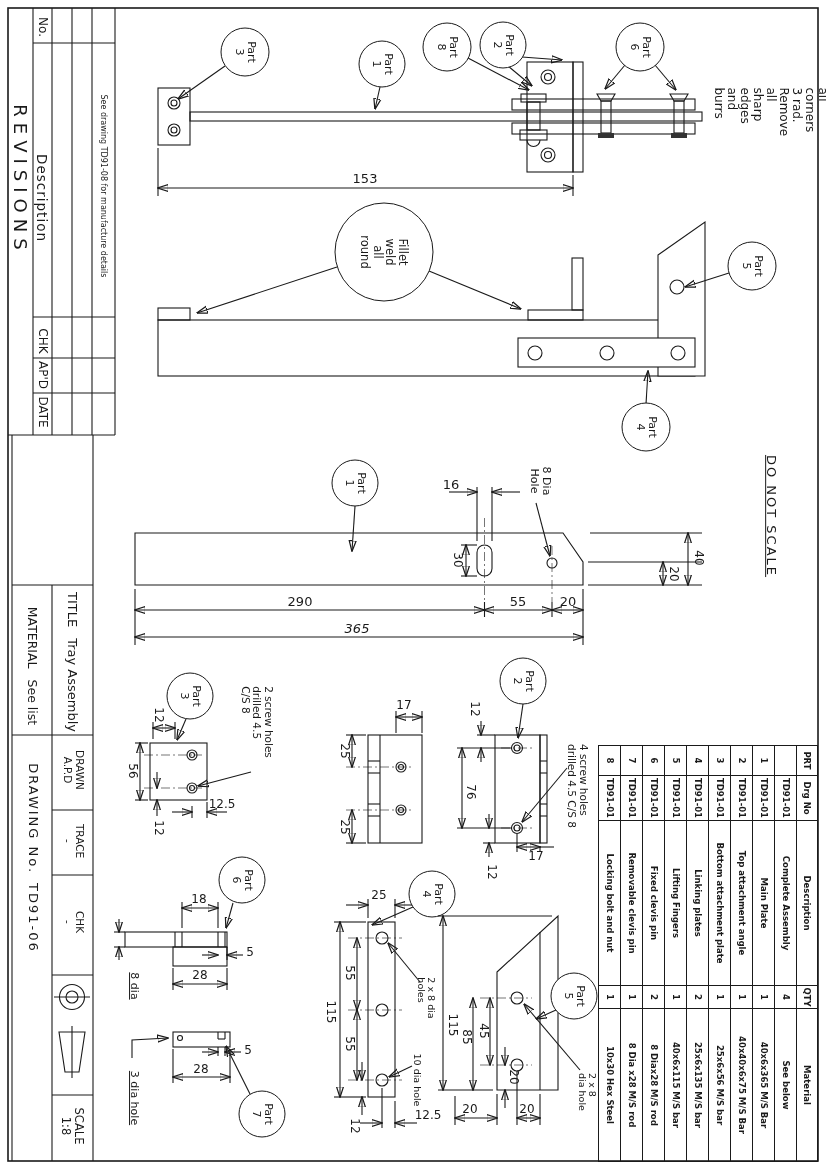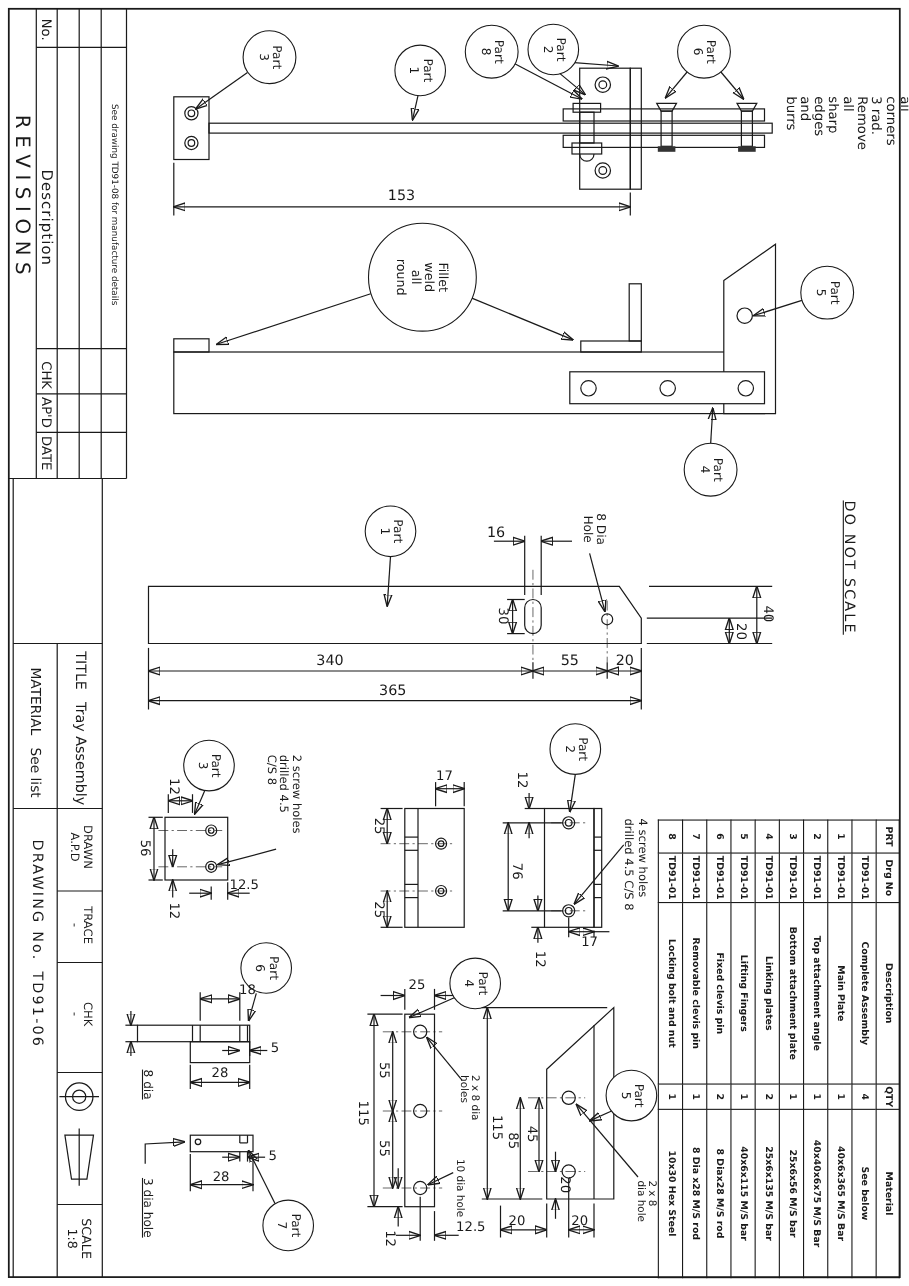--- a/index.html
+++ b/index.html
@@ -428,28 +428,28 @@
 <div class="lb rot u" style="left:134px;top:986px;font-size:11px;">8 dia</div>
 <div class="lb rot u" style="left:134px;top:1098px;font-size:11px;">3 dia hole</div>
 <div class="lb rot tal" style="left:426px;top:998px;font-size:9.5px;">2 x 8 dia
 holes</div>
 <div class="lb rot" style="left:417px;top:1080px;font-size:9.5px;">10 dia hole</div>
 <div class="lb rot tal" style="left:587px;top:1092px;font-size:9.5px;">2 x 8
 dia hole</div>
 
 <div class="lb" style="left:365px;top:179px;font-size:13px;">153</div>
 <div class="lb" style="left:451px;top:485px;font-size:13px;">16</div>
-<div class="lb" style="left:300px;top:602px;font-size:13px;">340</div>
+<div class="lb" style="left:300px;top:602px;font-size:13px;">290</div>
 <div class="lb" style="left:518px;top:602px;font-size:13px;">55</div>
 <div class="lb" style="left:568px;top:602px;font-size:13px;">20</div>
-<div class="lb" style="left:357px;top:629px;font-size:13px;">365</div>
+<div class="lb" style="left:357px;top:629px;font-size:13px;font-style:italic;">365</div>
 <div class="lb" style="left:222px;top:805px;font-size:12px;">12.5</div>
 <div class="lb" style="left:404px;top:706px;font-size:12px;">17</div>
 <div class="lb" style="left:536px;top:857px;font-size:12px;">17</div>
-<div class="lb" style="left:199px;top:900px;font-size:12px;margin-left:26px;">18</div>
+<div class="lb" style="left:199px;top:900px;font-size:12px;">18</div>
 <div class="lb" style="left:250px;top:953px;font-size:12px;">5</div>
 <div class="lb" style="left:200px;top:976px;font-size:12px;">28</div>
 <div class="lb" style="left:248px;top:1051px;font-size:12px;">5</div>
 <div class="lb" style="left:201px;top:1070px;font-size:12px;">28</div>
 <div class="lb" style="left:379px;top:896px;font-size:12px;">25</div>
 <div class="lb" style="left:428px;top:1116px;font-size:12px;">12.5</div>
 <div class="lb" style="left:470px;top:1110px;font-size:12px;">20</div>
 <div class="lb" style="left:527px;top:1110px;font-size:12px;">20</div>
 
 <div class="lb rot" style="left:457px;top:560px;font-size:12px;">30</div>

